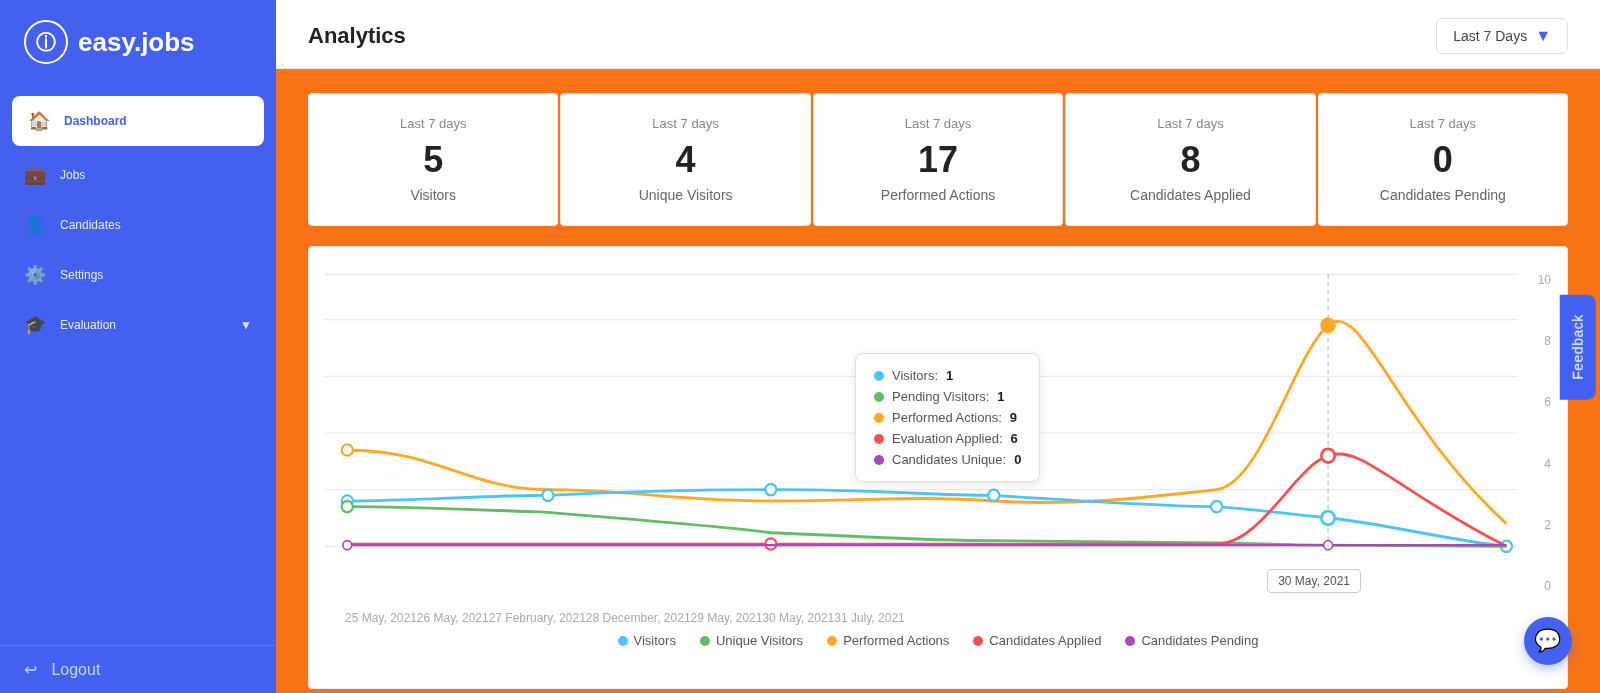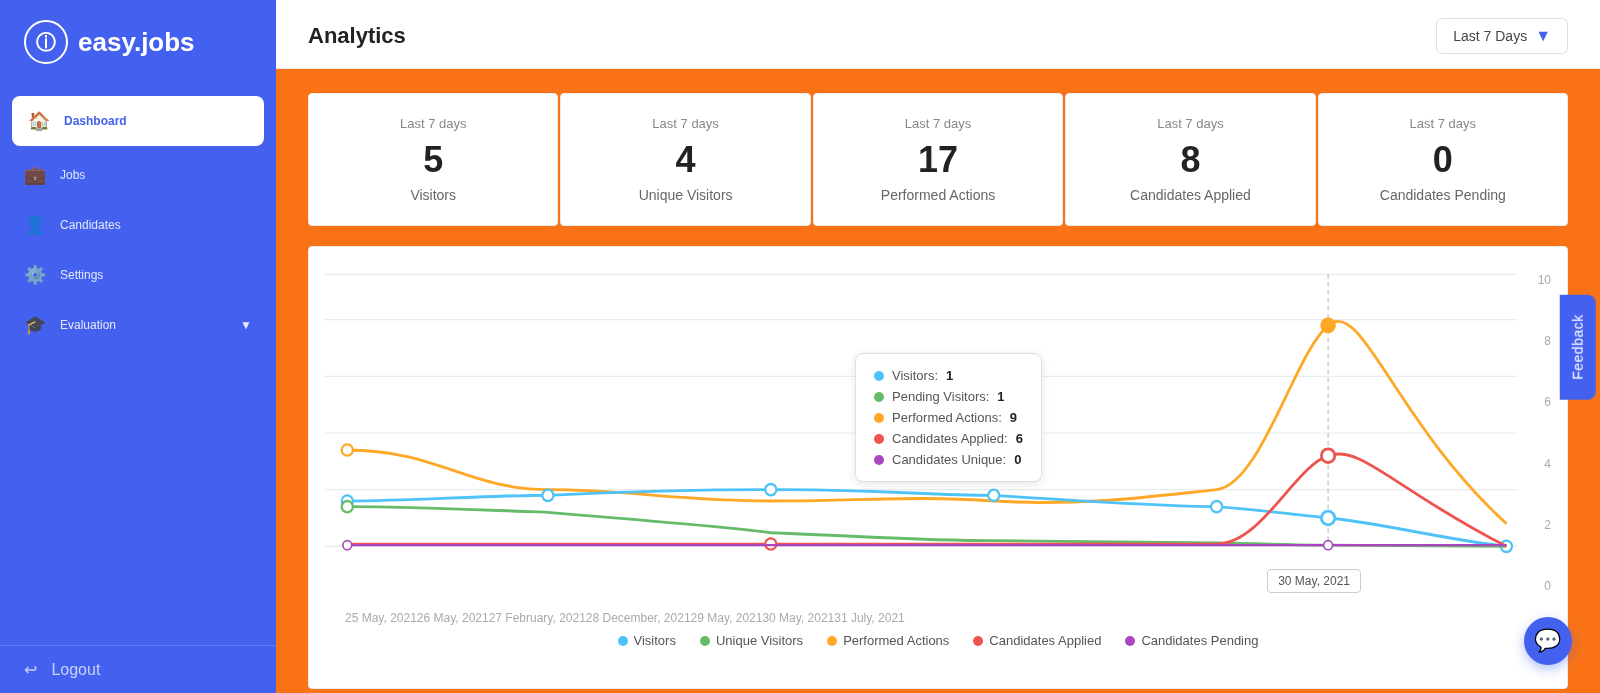--- a/index.html
+++ b/index.html
@@ -404,21 +404,21 @@
           <span class="tooltip-label">Pending Visitors:</span>
           <span class="tooltip-val">1</span>
         </div>
         <div class="tooltip-item">
           <span class="tooltip-dot" style="background:#ffa726;"></span>
           <span class="tooltip-label">Performed Actions:</span>
           <span class="tooltip-val">9</span>
         </div>
         <div class="tooltip-item">
           <span class="tooltip-dot" style="background:#ef5350;"></span>
-          <span class="tooltip-label">Candidates Applied:</span>
+          <span class="tooltip-label">Evaluation Applied:</span>
           <span class="tooltip-val">6</span>
         </div>
         <div class="tooltip-item">
           <span class="tooltip-dot" style="background:#ab47bc;"></span>
           <span class="tooltip-label">Candidates Unique:</span>
           <span class="tooltip-val">0</span>
         </div>
       </div>
 
       

